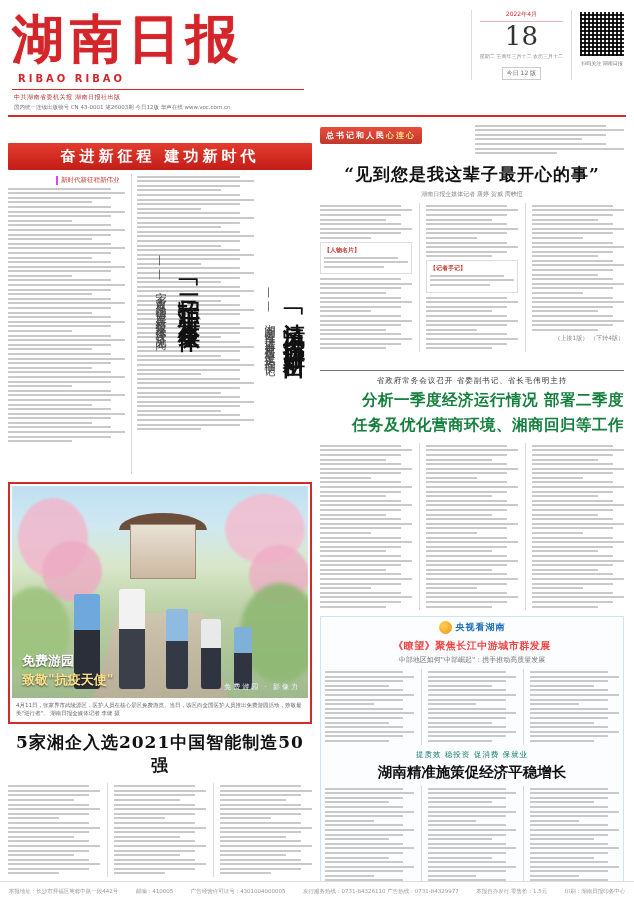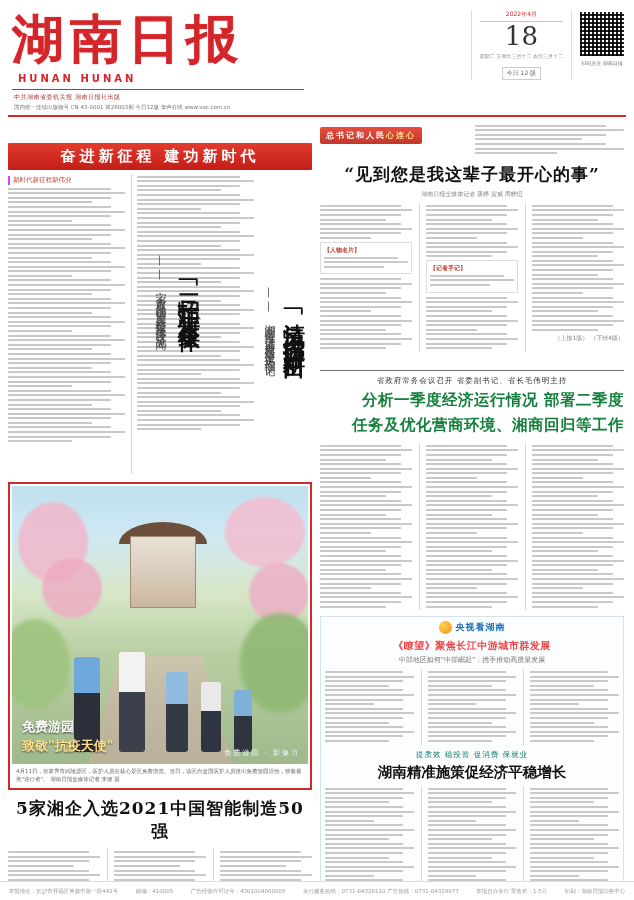--- a/index.html
+++ b/index.html
@@ -96,26 +96,26 @@
   .vtitle{
     writing-mode:vertical-rl;
     font-family:"DejaVu Serif",serif;
     font-weight:bold;font-size:22px;color:#111;letter-spacing:5px;
     text-align:center;padding:4px 2px;
   }
   .vtitle.small{font-size:11px;color:#444;letter-spacing:3px;font-weight:normal;}
   .micro-cols{display:flex;gap:6px;flex:1;}
   .micro-col{flex:1;}
   .kicker{
-    font-size:6.5px;color:#c0392b;border-left:2px solid #d946ef;padding-left:3px;margin-bottom:3px;
+    font-size:6.5px;color:#c0392b;border-left:2px solid #d946ef;padding-left:3px;margin-bottom:3px;margin-left:48px;
   }
   
   .photo-box{border:2px solid #d02b2b;margin-top:8px;padding:2px;background:#fff;}
   .photo{
-    height:278px;position:relative;overflow:hidden;
+    height:212px;position:relative;overflow:hidden;
     background:linear-gradient(180deg,#bfe0ef 0%,#cfe8f3 18%,#d8e7c9 38%,#b9cfa3 60%,#9fb98d 100%);
   }
   .blossom{position:absolute;border-radius:50%;filter:blur(1px);}
   .path{
     position:absolute;left:32%;top:55%;width:36%;height:45%;
     background:linear-gradient(180deg,#cfc6b0,#b7ae98);
     transform:perspective(60px) rotateX(18deg);
   }
   .bldg{
     position:absolute;left:40%;top:18%;width:22%;height:26%;
@@ -195,21 +195,21 @@
   .footer span{white-space:nowrap;}
 </style>
 </head>
 <body>
 
 <div class="page">
 
   <div class="masthead">
     <div class="mast-left">
       <div class="mast-title">湖南日报</div>
-      <div class="mast-pinyin">HUNAN   HUNAN</div>
+      <div class="mast-pinyin">RIBAO   RIBAO</div>
       <div class="mast-rule"></div>
       <div class="mast-sub">中共湖南省委机关报  湖南日报社出版</div>
       <div class="mast-sub2">国内统一连续出版物号 CN 43-0001   第26003期   今日12版   华声在线 www.voc.com.cn</div>
     </div>
     <div class="mast-right">
       <div class="dateblock">
         <div class="date-top">2022年4月</div>
         <div class="date-day">18</div>
         <div class="date-meta">星期二
 壬寅年三月十二

